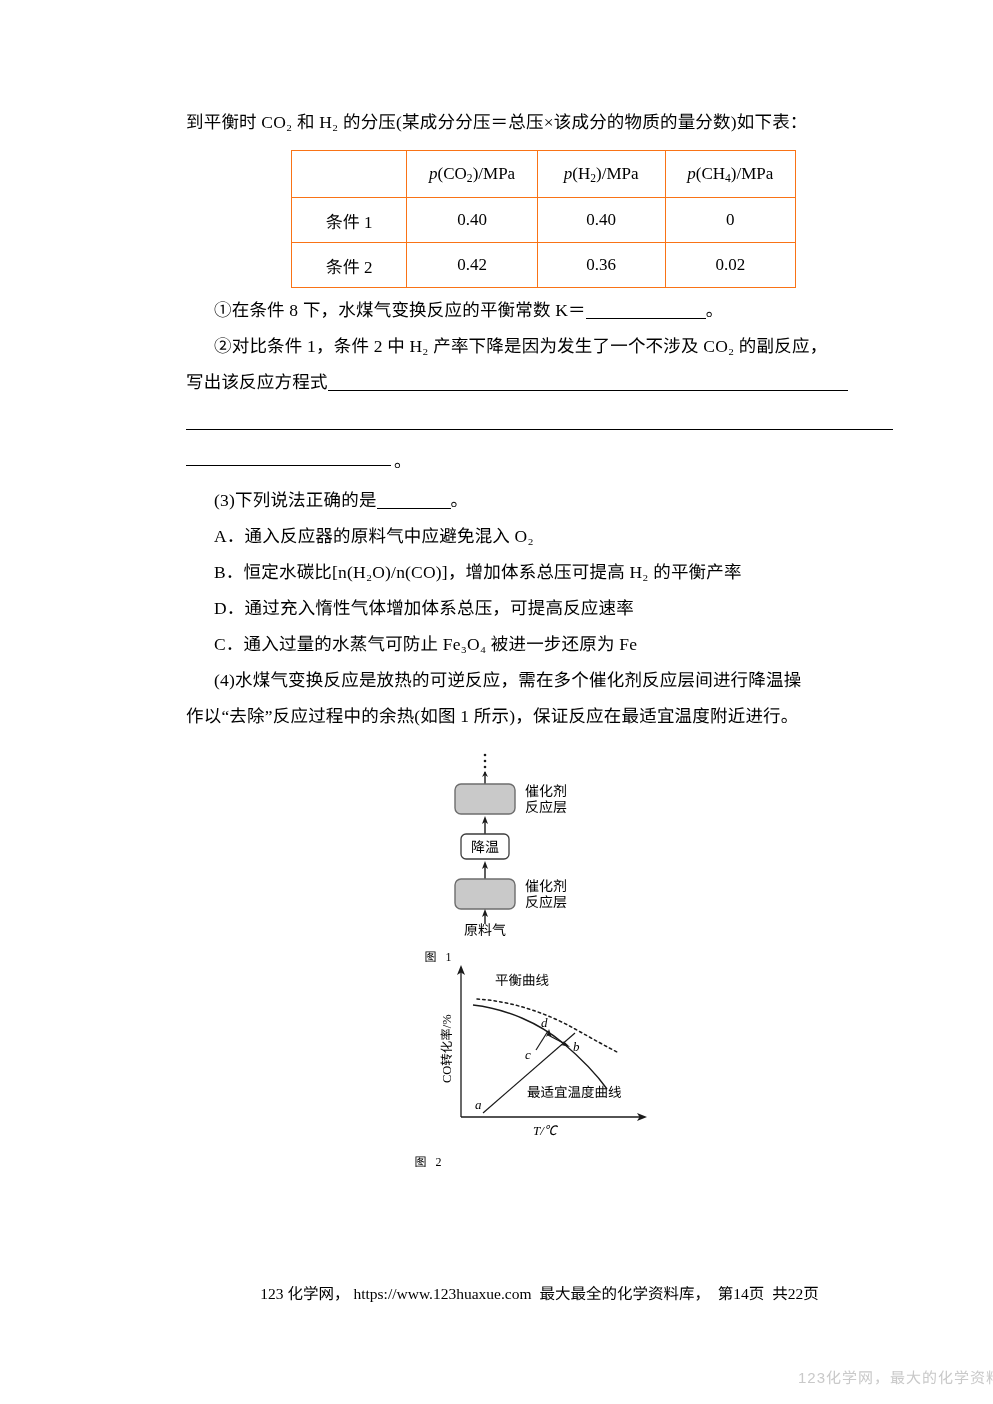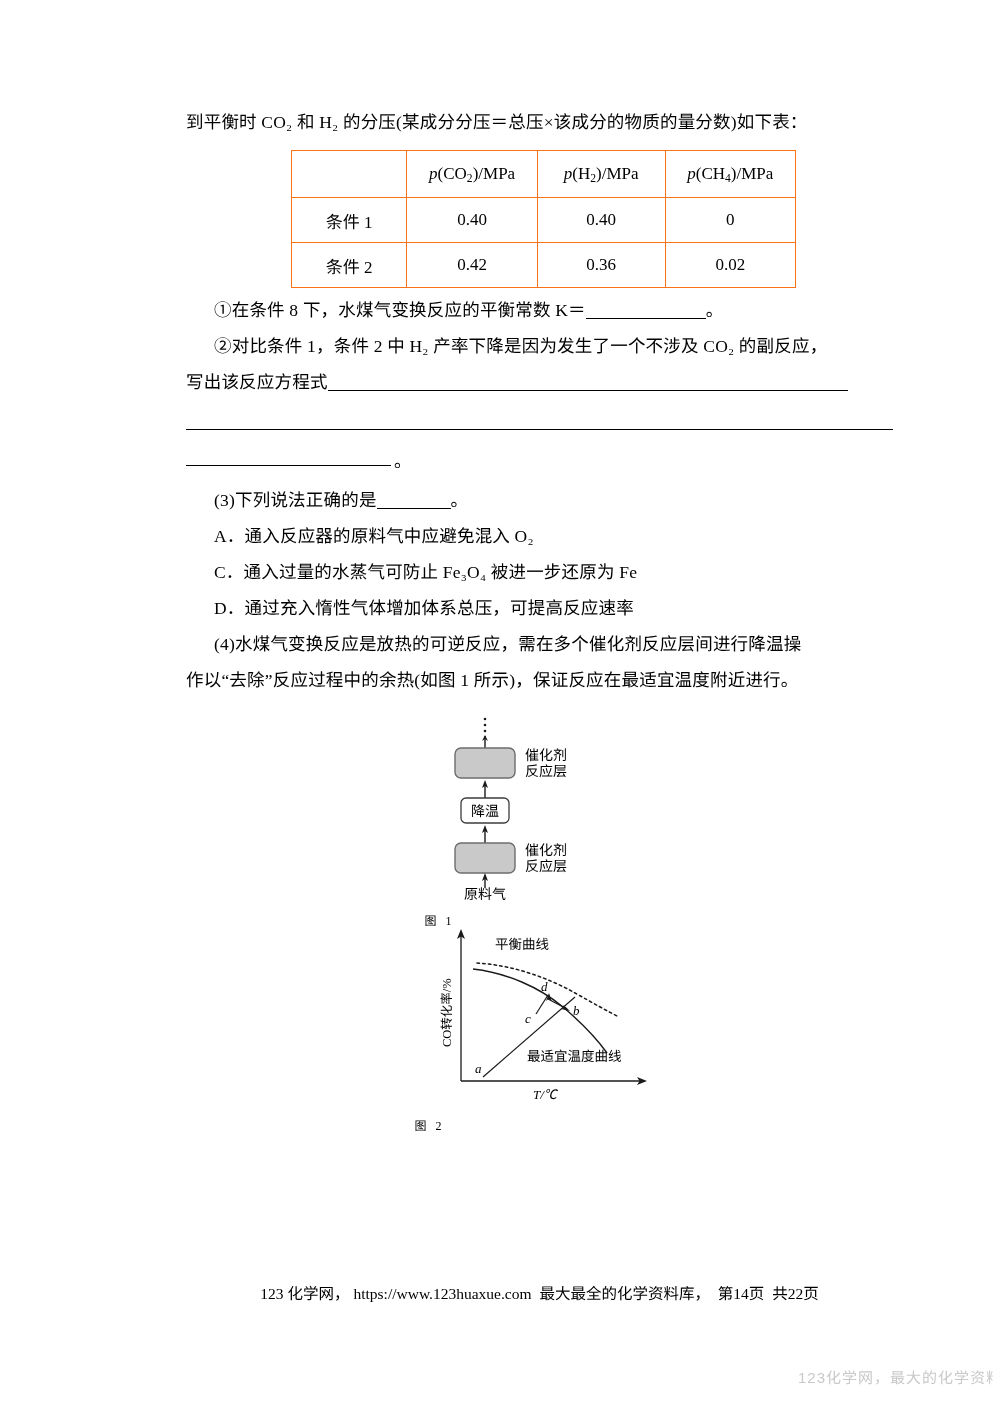--- a/index.html
+++ b/index.html
@@ -176,24 +176,27 @@
       <span style="position:absolute; left:208px; bottom:0; font-size:17.5px;">。</span>
     </div>
 
     <p class="para pl2" style="margin-top:10px;">
       <span>(3)下列说法正确的是</span><span class="blank blank-3"></span><span>。</span>
     </p>
     <p class="para pl2">
       <span>A．通入反应器的原料气中应避免混入 O₂</span>
     </p>
     <p class="para pl2">
+      <span>B．恒定水碳比[n(H₂O)/n(CO)]，增加体系总压可提高 H₂ 的平衡产率</span>
+    </p>
+    <p class="para pl2">
+      <span>D．通过充入惰性气体增加体系总压，可提高反应速率</span>
+    </p>
+    <p class="para pl2">
       <span>C．通入过量的水蒸气可防止 Fe₃O₄ 被进一步还原为 Fe</span>
-    </p>
-    <p class="para pl2">
-      <span>D．通过充入惰性气体增加体系总压，可提高反应速率</span>
     </p>
 
     <p class="para pl2">
       <span>(4)水煤气变换反应是放热的可逆反应，需在多个催化剂反应层间进行降温操</span>
     </p>
     <p class="para">
       <span>作以“去除”反应过程中的余热(如图 1 所示)，保证反应在最适宜温度附近进行。</span>
     </p>
 
     <div class="fig1">

